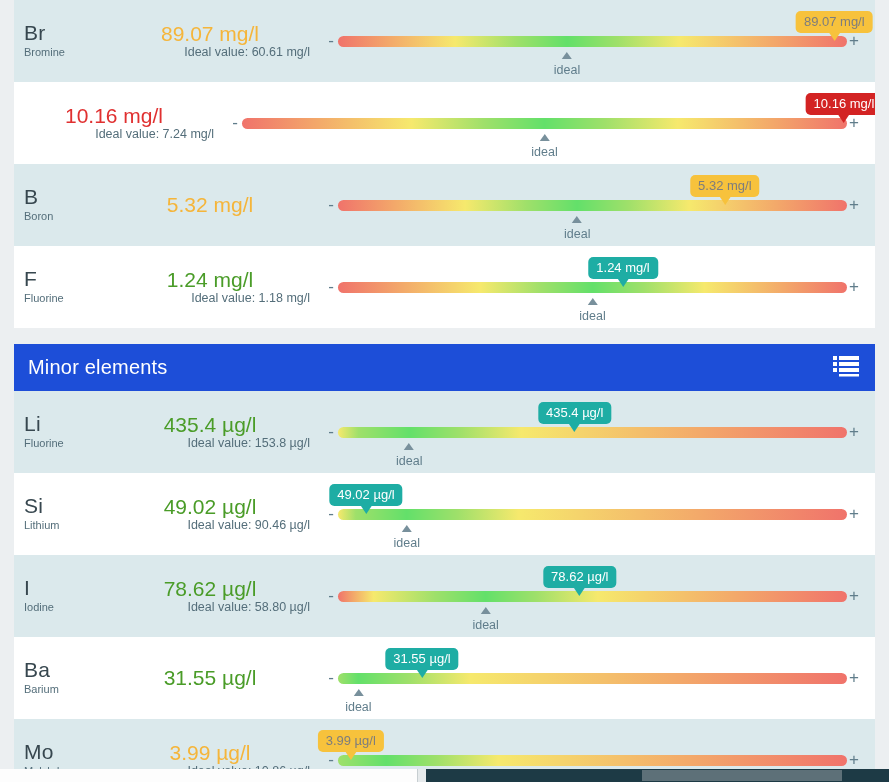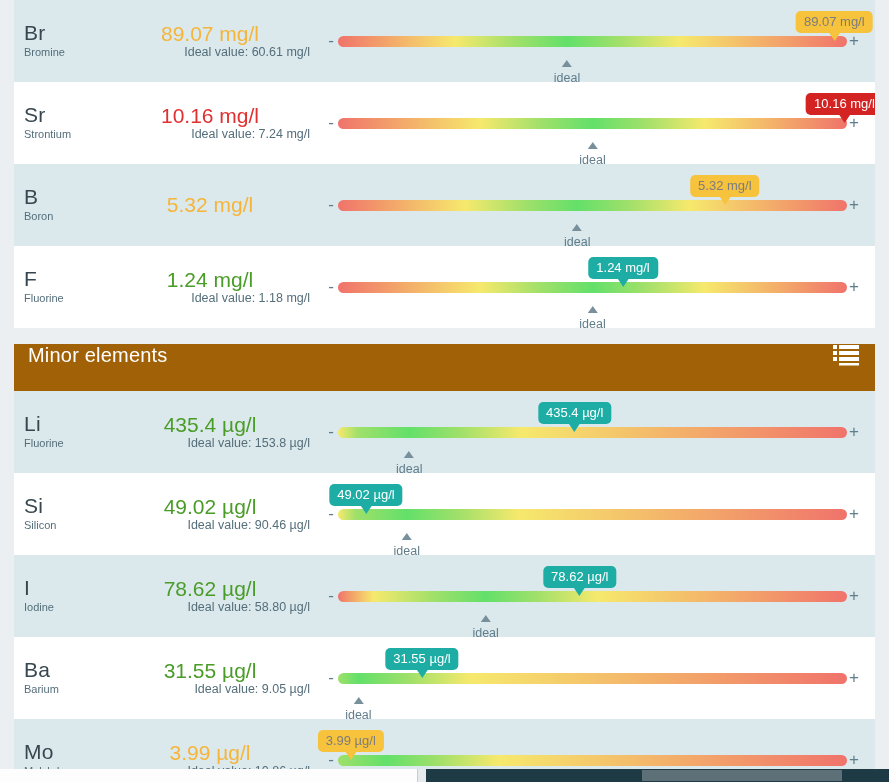--- a/index.html
+++ b/index.html
@@ -104,21 +104,21 @@
   .track {
     position: relative;
     width: 100%;
     height: 11px;
     border-radius: 6px;
   }
 
   
   .ideal-marker {
     position: absolute;
-    top: 29px;
+    top: 21px;
     transform: translateX(-50%);
     text-align: center;
     pointer-events: none;
   }
   .ideal-marker .tri {
     width: 0; height: 0;
     margin: 0 auto;
     border-left: 5px solid transparent;
     border-right: 5px solid transparent;
     border-bottom: 7px solid #78909c;
@@ -157,24 +157,24 @@
   }
   .b-teal   { background: #1eada4; color: #1eada4; }
   .b-teal   > span { color: #ffffff; }
   .b-orange { background: #f7c23c; color: #f7c23c; }
   .b-orange > span { color: #7d7d7d; }
   .b-red    { background: #d32323; color: #d32323; }
   .b-red    > span { color: #ffffff; }
 
   
   .section-head {
-    background: #a16207;
+    background: #1d4ed8;
     height: 47px;
     display: flex;
-    align-items: flex-start;
+    align-items: center;
     justify-content: space-between;
     padding: 0 16px 0 14px;
   }
   .section-title {
     color: #ffffff;
     font-size: 20px;
     letter-spacing: .2px;
   }
   .list-icon { display: block; }
 
@@ -228,24 +228,20 @@
                   <div class="tri"></div>
                   <div class="cap">ideal</div>
                 </div>
                 <div class="bubble b-orange" style="left:97.5%"><span>89.07 mg/l</span></div>
               </div>
             </div>
             <div class="plus">+</div>
           </div>
         </div>
         <div class="row">
-          <div class="sym-block">
-            <div class="symbol">Sr</div>
-            <div class="elname">Strontium</div>
-          </div>
           <div class="val-block">
             <div class="value v-red">10.16 mg/l</div>
             <div class="ideal-text">Ideal value: 7.24 mg/l</div>
           </div>
           <div class="gauge-wrap">
             <div class="minus">-</div>
             <div class="track-outer">
               <div class="track" style="background:linear-gradient(to right,#f0736b 0%,#f3a96a 12.6%,#f6e96d 28.0%,#9fe06a 40.0%,#63e06a 50.0%,#9fe06a 60.0%,#f6e96d 72.0%,#f3a96a 87.4%,#f0736b 100%)">
                 <div class="ideal-marker" style="left:50%">
                   <div class="tri"></div>
@@ -335,21 +331,21 @@
                 </div>
                 <div class="bubble b-teal" style="left:46.5%"><span>435.4 µg/l</span></div>
               </div>
             </div>
             <div class="plus">+</div>
           </div>
         </div>
         <div class="row">
           <div class="sym-block">
             <div class="symbol">Si</div>
-            <div class="elname">Silicon</div>
+            <div class="elname">Lithium</div>
           </div>
           <div class="val-block">
             <div class="value v-green">49.02 µg/l</div>
             <div class="ideal-text">Ideal value: 90.46 µg/l</div>
           </div>
           <div class="gauge-wrap">
             <div class="minus">-</div>
             <div class="track-outer">
               <div class="track" style="background:linear-gradient(to right,#f0736b 0%,#f3a96a 0.0%,#f6e96d 0.0%,#9fe06a 3.5%,#63e06a 13.5%,#9fe06a 23.5%,#f6e96d 35.5%,#f3a96a 71.0%,#f0736b 100%)">
                 <div class="ideal-marker" style="left:13.5%">
@@ -385,21 +381,20 @@
             <div class="plus">+</div>
           </div>
         </div>
         <div class="row">
           <div class="sym-block">
             <div class="symbol">Ba</div>
             <div class="elname">Barium</div>
           </div>
           <div class="val-block">
             <div class="value v-green">31.55 µg/l</div>
-            <div class="ideal-text">Ideal value: 9.05 µg/l</div>
           </div>
           <div class="gauge-wrap">
             <div class="minus">-</div>
             <div class="track-outer">
               <div class="track" style="background:linear-gradient(to right,#f0736b 0%,#f3a96a 0.0%,#f6e96d 0.0%,#9fe06a 0.0%,#63e06a 4.0%,#9fe06a 14.0%,#f6e96d 26.0%,#f3a96a 66.7%,#f0736b 100%)">
                 <div class="ideal-marker" style="left:4%">
                   <div class="tri"></div>
                   <div class="cap">ideal</div>
                 </div>
                 <div class="bubble b-teal" style="left:16.5%"><span>31.55 µg/l</span></div>

